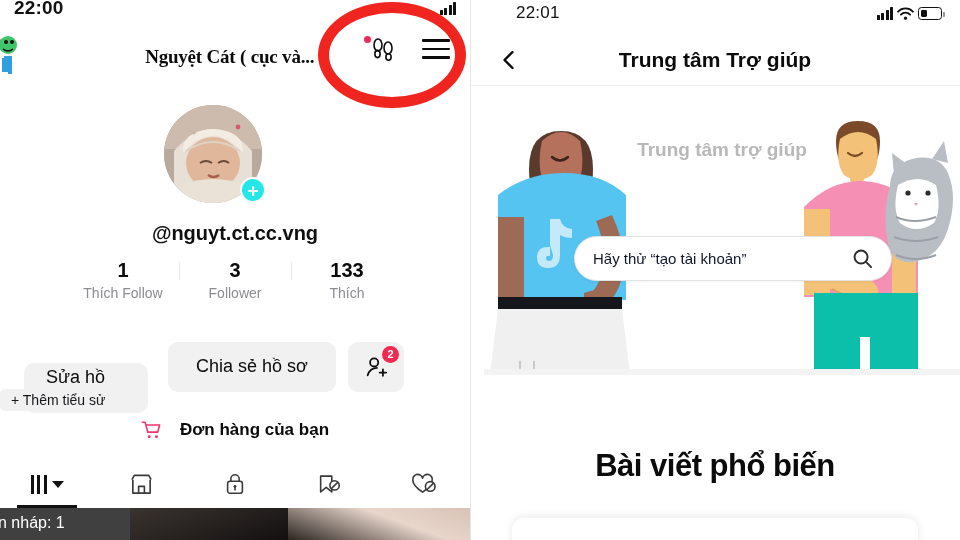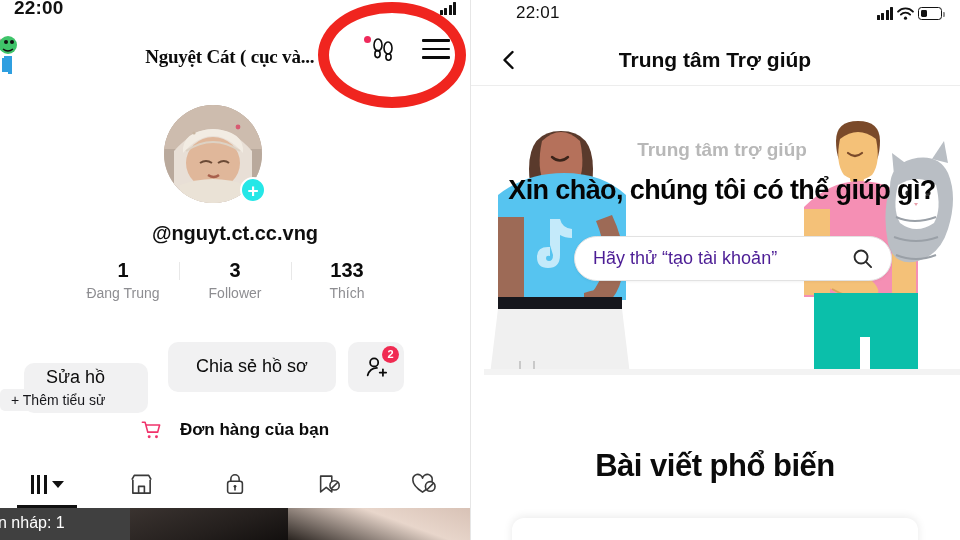--- a/index.html
+++ b/index.html
@@ -208,21 +208,21 @@
   .hero-head {
     position: absolute; top: 78px; left: 0; width: 476px; text-align: center;
     font-size: 27px; font-weight: 700; color: #050505; letter-spacing: -.6px; z-index: 4;
   }
   .hero-search {
     position: absolute; top: 139px; left: 90px; width: 318px; height: 45px;
     background: #fff; border: 1.5px solid #e2e2e2; border-radius: 24px;
     display: flex; align-items: center; padding: 0 18px; z-index: 5;
     box-shadow: 0 1px 3px rgba(0,0,0,.05);
   }
-  .hero-search .ph { flex: 1; font-size: 18px; color: #4c1d95; }
+  .hero-search .ph { flex: 1; font-size: 15px; color: #0f172a; }
 
   .popular-title {
     position: absolute; top: 448px; left: 0; width: 490px; text-align: center;
     font-size: 31px; font-weight: 700; color: #0b0b0b; letter-spacing: -.5px;
   }
   .popular-card {
     position: absolute; top: 518px; left: 42px; width: 406px; height: 40px;
     background: #fff; border-radius: 12px 12px 0 0;
     box-shadow: 0 -1px 10px rgba(0,0,0,.09);
   }
@@ -303,21 +303,21 @@
         </svg>
       </div>
       <div class="plus-badge">+</div>
     </div>
 
     <div class="handle">@nguyt.ct.cc.vng</div>
 
     <div class="stats">
       <div class="stat">
         <div class="num">1</div>
-        <div class="lbl">Đang Trung</div>
+        <div class="lbl">Thích Follow</div>
       </div>
       <div class="stat">
         <div class="num">3</div>
         <div class="lbl">Follower</div>
       </div>
       <div class="stat">
         <div class="num">133</div>
         <div class="lbl">Thích</div>
       </div>
     </div>
@@ -471,21 +471,20 @@
         <circle cx="424" cy="96" r="2.6" fill="#2c2c2c"></circle>
         <circle cx="444" cy="96" r="2.6" fill="#2c2c2c"></circle>
         <path d="M430 106 l4 0 l-2 3z" fill="#e8a0ab"></path>
         <path d="M412 120 q18 8 40 0" stroke="#9aa0a7" stroke-width="2" fill="none"></path>
         <path d="M410 140 q22 8 44 0" stroke="#9aa0a7" stroke-width="2" fill="none"></path>
         <path d="M412 158 q20 8 40 0" stroke="#9aa0a7" stroke-width="2" fill="none"></path>
 
         <rect x="0" y="272" width="476" height="6" fill="#f3f3f3"></rect>
       </svg>
       <div class="hero-kicker">Trung tâm trợ giúp</div>
-      <div class="hero-head">Xin chào, chúng tôi có thể giúp gì?</div>
       <div class="hero-search">
         <span class="ph">Hãy thử “tạo tài khoản”</span>
         <svg viewBox="0 0 22 22" width="21" height="21">
           <circle cx="9.5" cy="9.5" r="6.8" fill="none" stroke="#2b2b2b" stroke-width="2"></circle>
           <path d="M14.6 14.6 L20 20" stroke="#2b2b2b" stroke-width="2" stroke-linecap="round"></path>
         </svg>
       </div>
     </div>
 
     <div class="popular-title">Bài viết phổ biến</div>

